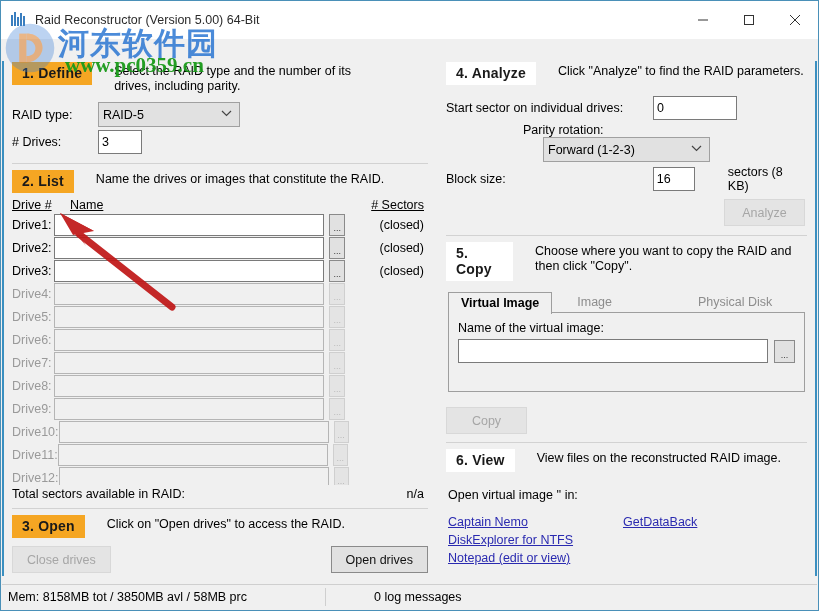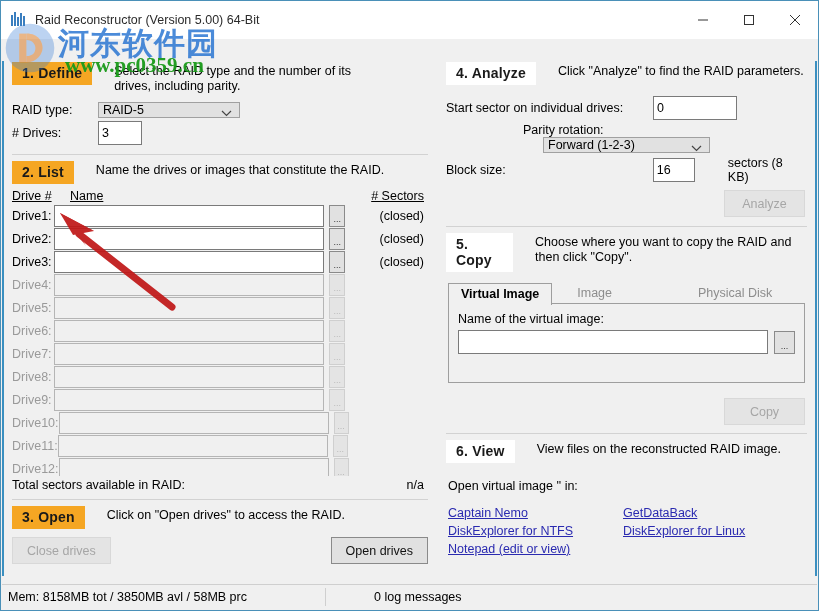--- a/index.html
+++ b/index.html
@@ -44,21 +44,21 @@
   .step-desc{font-size:12.5px;line-height:15px;padding-left:22px;padding-top:2px;color:#000;}
   .hr{height:1px;background:#d2d2d2;margin:6px 8px 6px 8px;}
   
   .tbox{
     box-sizing:border-box;border:1px solid #7a7a7a;background:#fff;
     font-family:"Liberation Sans",sans-serif;font-size:12.5px;color:#000;
     padding:1px 3px;outline:none;height:24px;
   }
   .tbox.dis{background:#f0f0f0;border-color:#b5b5b5;color:#8d8d8d;}
   select.combo{
-    box-sizing:border-box;height:16px;border:1px solid #a0a0a0;
+    box-sizing:border-box;height:25px;border:1px solid #a0a0a0;
     background:#e1e1e1;font-family:"Liberation Sans",sans-serif;font-size:12.5px;
     color:#000;padding-left:4px;-webkit-appearance:none;appearance:none;
   }
   .combo-wrap{position:relative;display:inline-block;}
   .combo-wrap .chev{position:absolute;right:8px;top:8px;pointer-events:none;}
   .btnsm{
     box-sizing:border-box;width:21px;height:22px;border:1px solid #8a8a8a;
     background:#e1e1e1;font-size:9px;line-height:8px;color:#333;
     display:flex;align-items:flex-end;justify-content:center;padding-bottom:3px;
   }
@@ -309,40 +309,39 @@
         <div class="tab" style="margin-left:12px">Image</div>
         <div class="tab" style="margin-left:60px">Physical Disk</div>
       </div>
       <div class="tabpanel" style="margin:0 10px;height:80px">
         <div>Name of the virtual image:</div>
         <div style="display:flex;align-items:center;margin-top:4px">
           <input class="tbox" style="width: 324px;" value="">
           <div class="btnsm" style="margin-left:6px;width:22px;height:23px">...</div>
         </div>
       </div>
-      <div style="display:flex;justify-content:flex-end;padding:14px 10px 0 8px;">
+      <div style="display:flex;justify-content:flex-start;padding:14px 10px 0 8px;">
         <button class="btn dis" style="width:81px;padding:0">Copy</button>
       </div>
 
       <div class="hr" style="margin-top:8px"></div>
 
       <div class="step-row" style="padding:0 8px;">
         <span class="step plain">6. View</span>
         <span class="step-desc">View files on the reconstructed RAID image.</span>
       </div>
       <div style="padding:16px 8px 0 10px">Open virtual image '' in:</div>
       <div style="display:flex;padding:11px 8px 0 10px">
         <div style="width:175px">
           <a class="lnk" href="#">Captain Nemo</a><br>
           <a class="lnk" href="#">DiskExplorer for NTFS</a><br>
           <a class="lnk" href="#">Notepad (edit or view)</a>
         </div>
         <div>
           <a class="lnk" href="#">GetDataBack</a><br>
-          <a class="lnk" href="#">DiskExplorer for Linux</a>
         </div>
       </div>
     </div>
   </div>
 
   <div class="statusbar">
     <div class="sb-cell" style="width:281px;box-sizing:border-box">Mem: 8158MB tot / 3850MB avl / 58MB prc</div>
     <div class="sb-sep"></div>
     <div class="sb-cell">0 log messages</div>
   </div>

